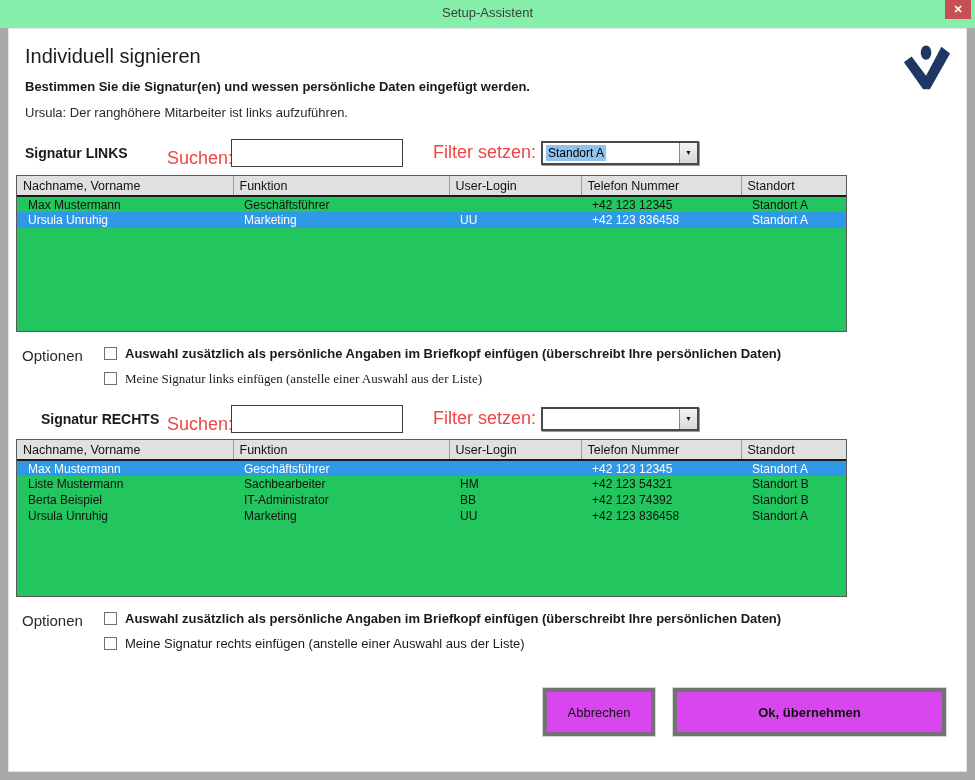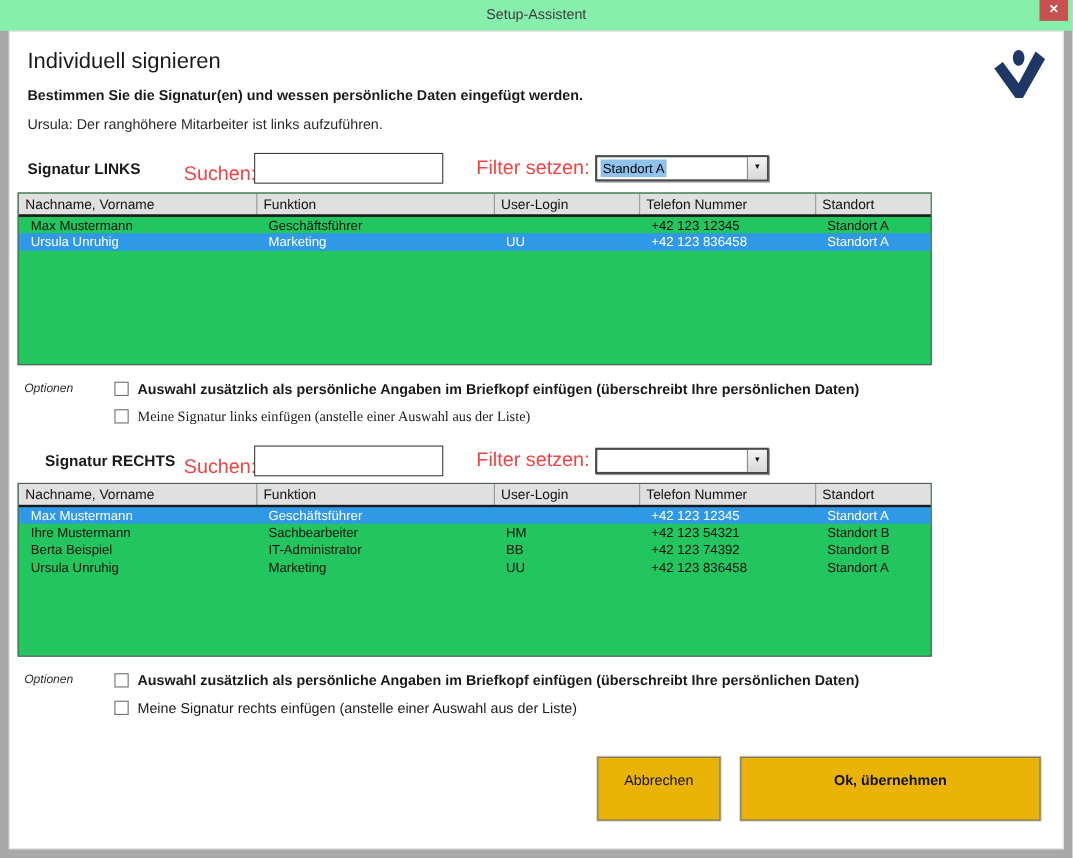--- a/index.html
+++ b/index.html
@@ -36,28 +36,28 @@
   
   .table-box { position:absolute; left:7px; width:831px; border:1px solid #5a5a5a; background:#22c55e; overflow:hidden; }
   table { border-collapse:collapse; table-layout:fixed; width:931px; }
   th { background:#e0e0e0; font-size:12.5px; font-weight:normal; color:#111; text-align:left;
        height:20px; padding:1px 0 1px 6px; border-right:1px solid #9b9b9b; border-bottom:2px solid #1a1a1a; }
   th:last-child { border-right:none; }
   td { font-size:12px; color:#111; height:16px; padding:0 0 0 11px; white-space:nowrap; overflow:hidden; }
   tr.selected td { background:#2f99e8; color:#ffffff; }
 
   
-  .opt-label { position:absolute; font-size:11px; color:#2b2b2b;font-style:italic; }
+  .opt-label { position:absolute; font-size:15px; color:#2b2b2b; }
   .cb-row { position:absolute; left:95px; display:flex; align-items:flex-start; }
   .cb-box { width:13px; height:13px; border:1px solid #707070; background:#fff; margin-right:8px; margin-top:1px; flex:none; cursor:pointer; }
   .cb-text { font-size:13px; color:#1a1a1a; }
   .cb-text.bold { font-weight:bold; }
 
   
-  .btn { position:absolute; height:58px; background:#eab308; border:1px solid #737373; box-shadow:0 0 0 1px #d6d6d6;
+  .btn { position:absolute; height:48px; background:#d946ef; border:4px solid #737373; box-shadow:0 0 0 1px #d6d6d6;
          font-family:"Liberation Sans",sans-serif; font-size:13px; color:#111; text-align:center; line-height:42px; cursor:pointer; }
   .btn.bold { font-weight:bold; }
 </style>
 </head>
 <body>
 
 <div class="titlebar">
   <div class="titlebar-text">Setup-Assistent</div>
   <div class="close-btn">✕</div>
 </div>
@@ -161,21 +161,21 @@
       </thead>
       <tbody>
         <tr class="selected">
           <td>Max Mustermann</td>
           <td>Geschäftsführer</td>
           <td></td>
           <td>+42 123 12345</td>
           <td>Standort A</td>
         </tr>
         <tr>
-          <td>Ihre Mustermann</td>
+          <td>Liste Mustermann</td>
           <td>Sachbearbeiter</td>
           <td>HM</td>
           <td>+42 123 54321</td>
           <td>Standort B</td>
         </tr>
         <tr>
           <td>Berta Beispiel</td>
           <td>IT-Administrator</td>
           <td>BB</td>
           <td>+42 123 74392</td>

